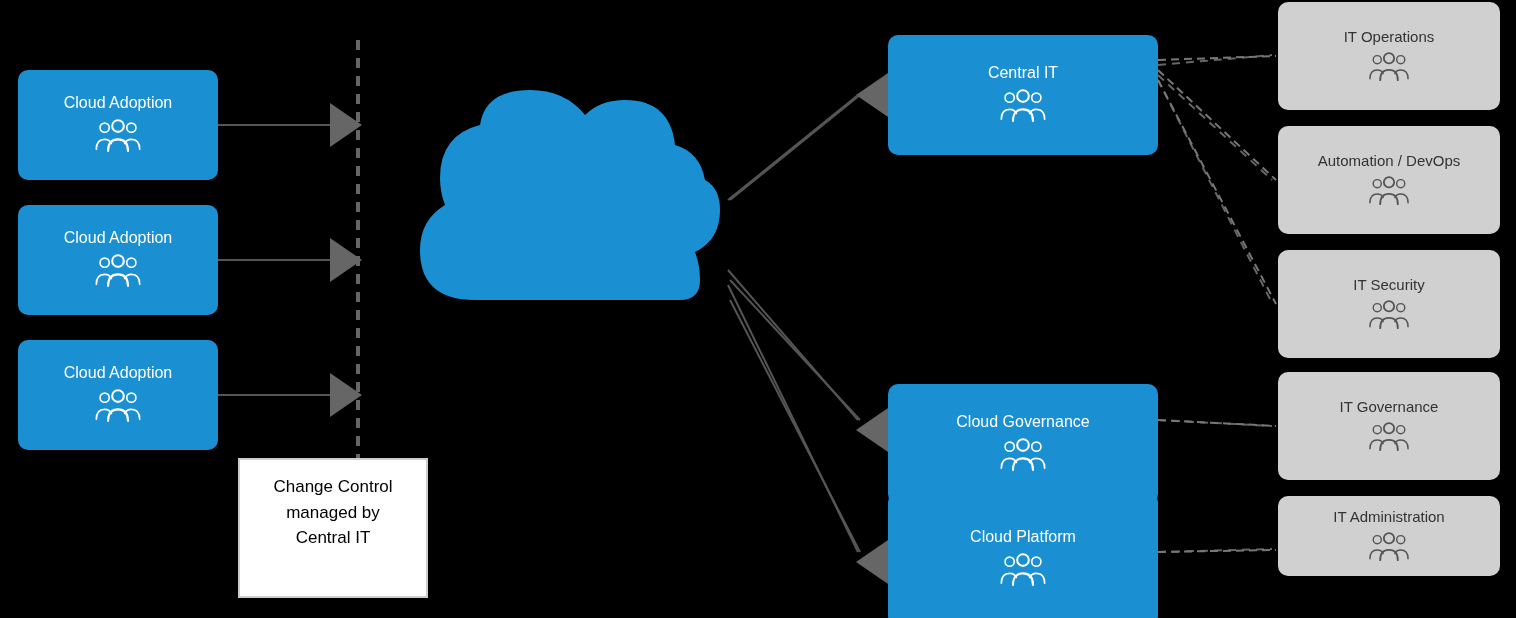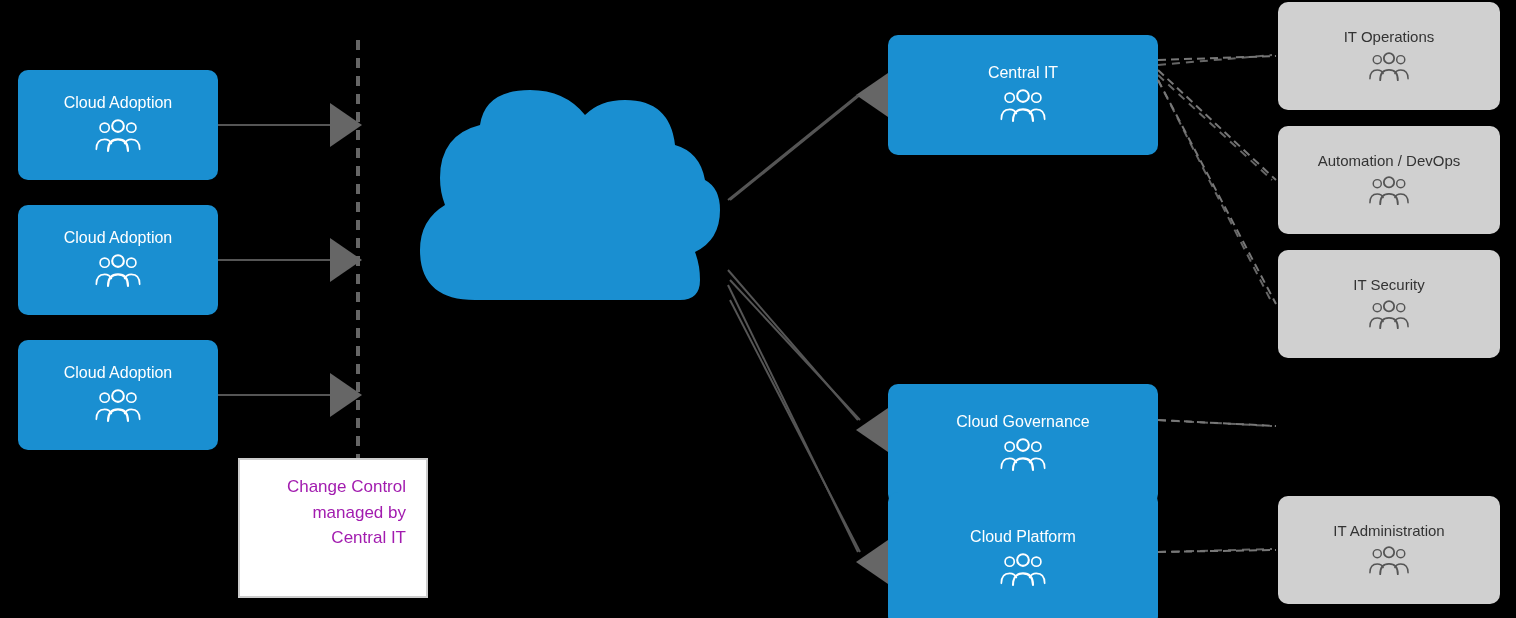--- a/index.html
+++ b/index.html
@@ -64,23 +64,23 @@
     .cloud-container {
       position: absolute;
     }
 
     
     .change-control {
       position: absolute;
       background: white;
       border: 2px solid #ccc;
       padding: 14px 20px;
-      text-align: right;
+      text-align: center;
       font-size: 18px;
-      color: #a21caf;
+      color: #000000;
       line-height: 1.4;
     }
 
     
     .connections-svg {
       position: absolute;
       top: 0;
       left: 0;
       width: 1516px;
       height: 618px;
@@ -265,22 +265,33 @@
     <svg class="people-svg-sm" viewBox="0 0 60 48" fill="none">
       <circle cx="30" cy="12" r="7" stroke="#555" stroke-width="2.5" fill="none"></circle>
       <path d="M18 42 Q18 28 30 28 Q42 28 42 42" stroke="#555" stroke-width="2.5" fill="none" stroke-linecap="round"></path>
       <circle cx="14" cy="14" r="5.5" stroke="#555" stroke-width="2" fill="none"></circle>
       <path d="M4 40 Q4 28 14 28 Q20 28 22 33" stroke="#555" stroke-width="2" fill="none" stroke-linecap="round"></path>
       <circle cx="46" cy="14" r="5.5" stroke="#555" stroke-width="2" fill="none"></circle>
       <path d="M56 40 Q56 28 46 28 Q40 28 38 33" stroke="#555" stroke-width="2" fill="none" stroke-linecap="round"></path>
     </svg>
   </div>
 
-
-  <div class="gray-card" style="top:496px; left:1278px; width:222px; height:108px;">
+  <div class="gray-card" style="top:372px; left:1278px; width:222px; height:108px;">
+    <span class="card-label">IT Governance</span>
+    <svg class="people-svg-sm" viewBox="0 0 60 48" fill="none">
+      <circle cx="30" cy="12" r="7" stroke="#555" stroke-width="2.5" fill="none"></circle>
+      <path d="M18 42 Q18 28 30 28 Q42 28 42 42" stroke="#555" stroke-width="2.5" fill="none" stroke-linecap="round"></path>
+      <circle cx="14" cy="14" r="5.5" stroke="#555" stroke-width="2" fill="none"></circle>
+      <path d="M4 40 Q4 28 14 28 Q20 28 22 33" stroke="#555" stroke-width="2" fill="none" stroke-linecap="round"></path>
+      <circle cx="46" cy="14" r="5.5" stroke="#555" stroke-width="2" fill="none"></circle>
+      <path d="M56 40 Q56 28 46 28 Q40 28 38 33" stroke="#555" stroke-width="2" fill="none" stroke-linecap="round"></path>
+    </svg>
+  </div>
+
+  <div class="gray-card" style="top:496px; left:1278px; width:222px; height:80px;">
     <span class="card-label">IT Administration</span>
     <svg class="people-svg-sm" viewBox="0 0 60 48" fill="none">
       <circle cx="30" cy="12" r="7" stroke="#555" stroke-width="2.5" fill="none"></circle>
       <path d="M18 42 Q18 28 30 28 Q42 28 42 42" stroke="#555" stroke-width="2.5" fill="none" stroke-linecap="round"></path>
       <circle cx="14" cy="14" r="5.5" stroke="#555" stroke-width="2" fill="none"></circle>
       <path d="M4 40 Q4 28 14 28 Q20 28 22 33" stroke="#555" stroke-width="2" fill="none" stroke-linecap="round"></path>
       <circle cx="46" cy="14" r="5.5" stroke="#555" stroke-width="2" fill="none"></circle>
       <path d="M56 40 Q56 28 46 28 Q40 28 38 33" stroke="#555" stroke-width="2" fill="none" stroke-linecap="round"></path>
     </svg>
   </div>

